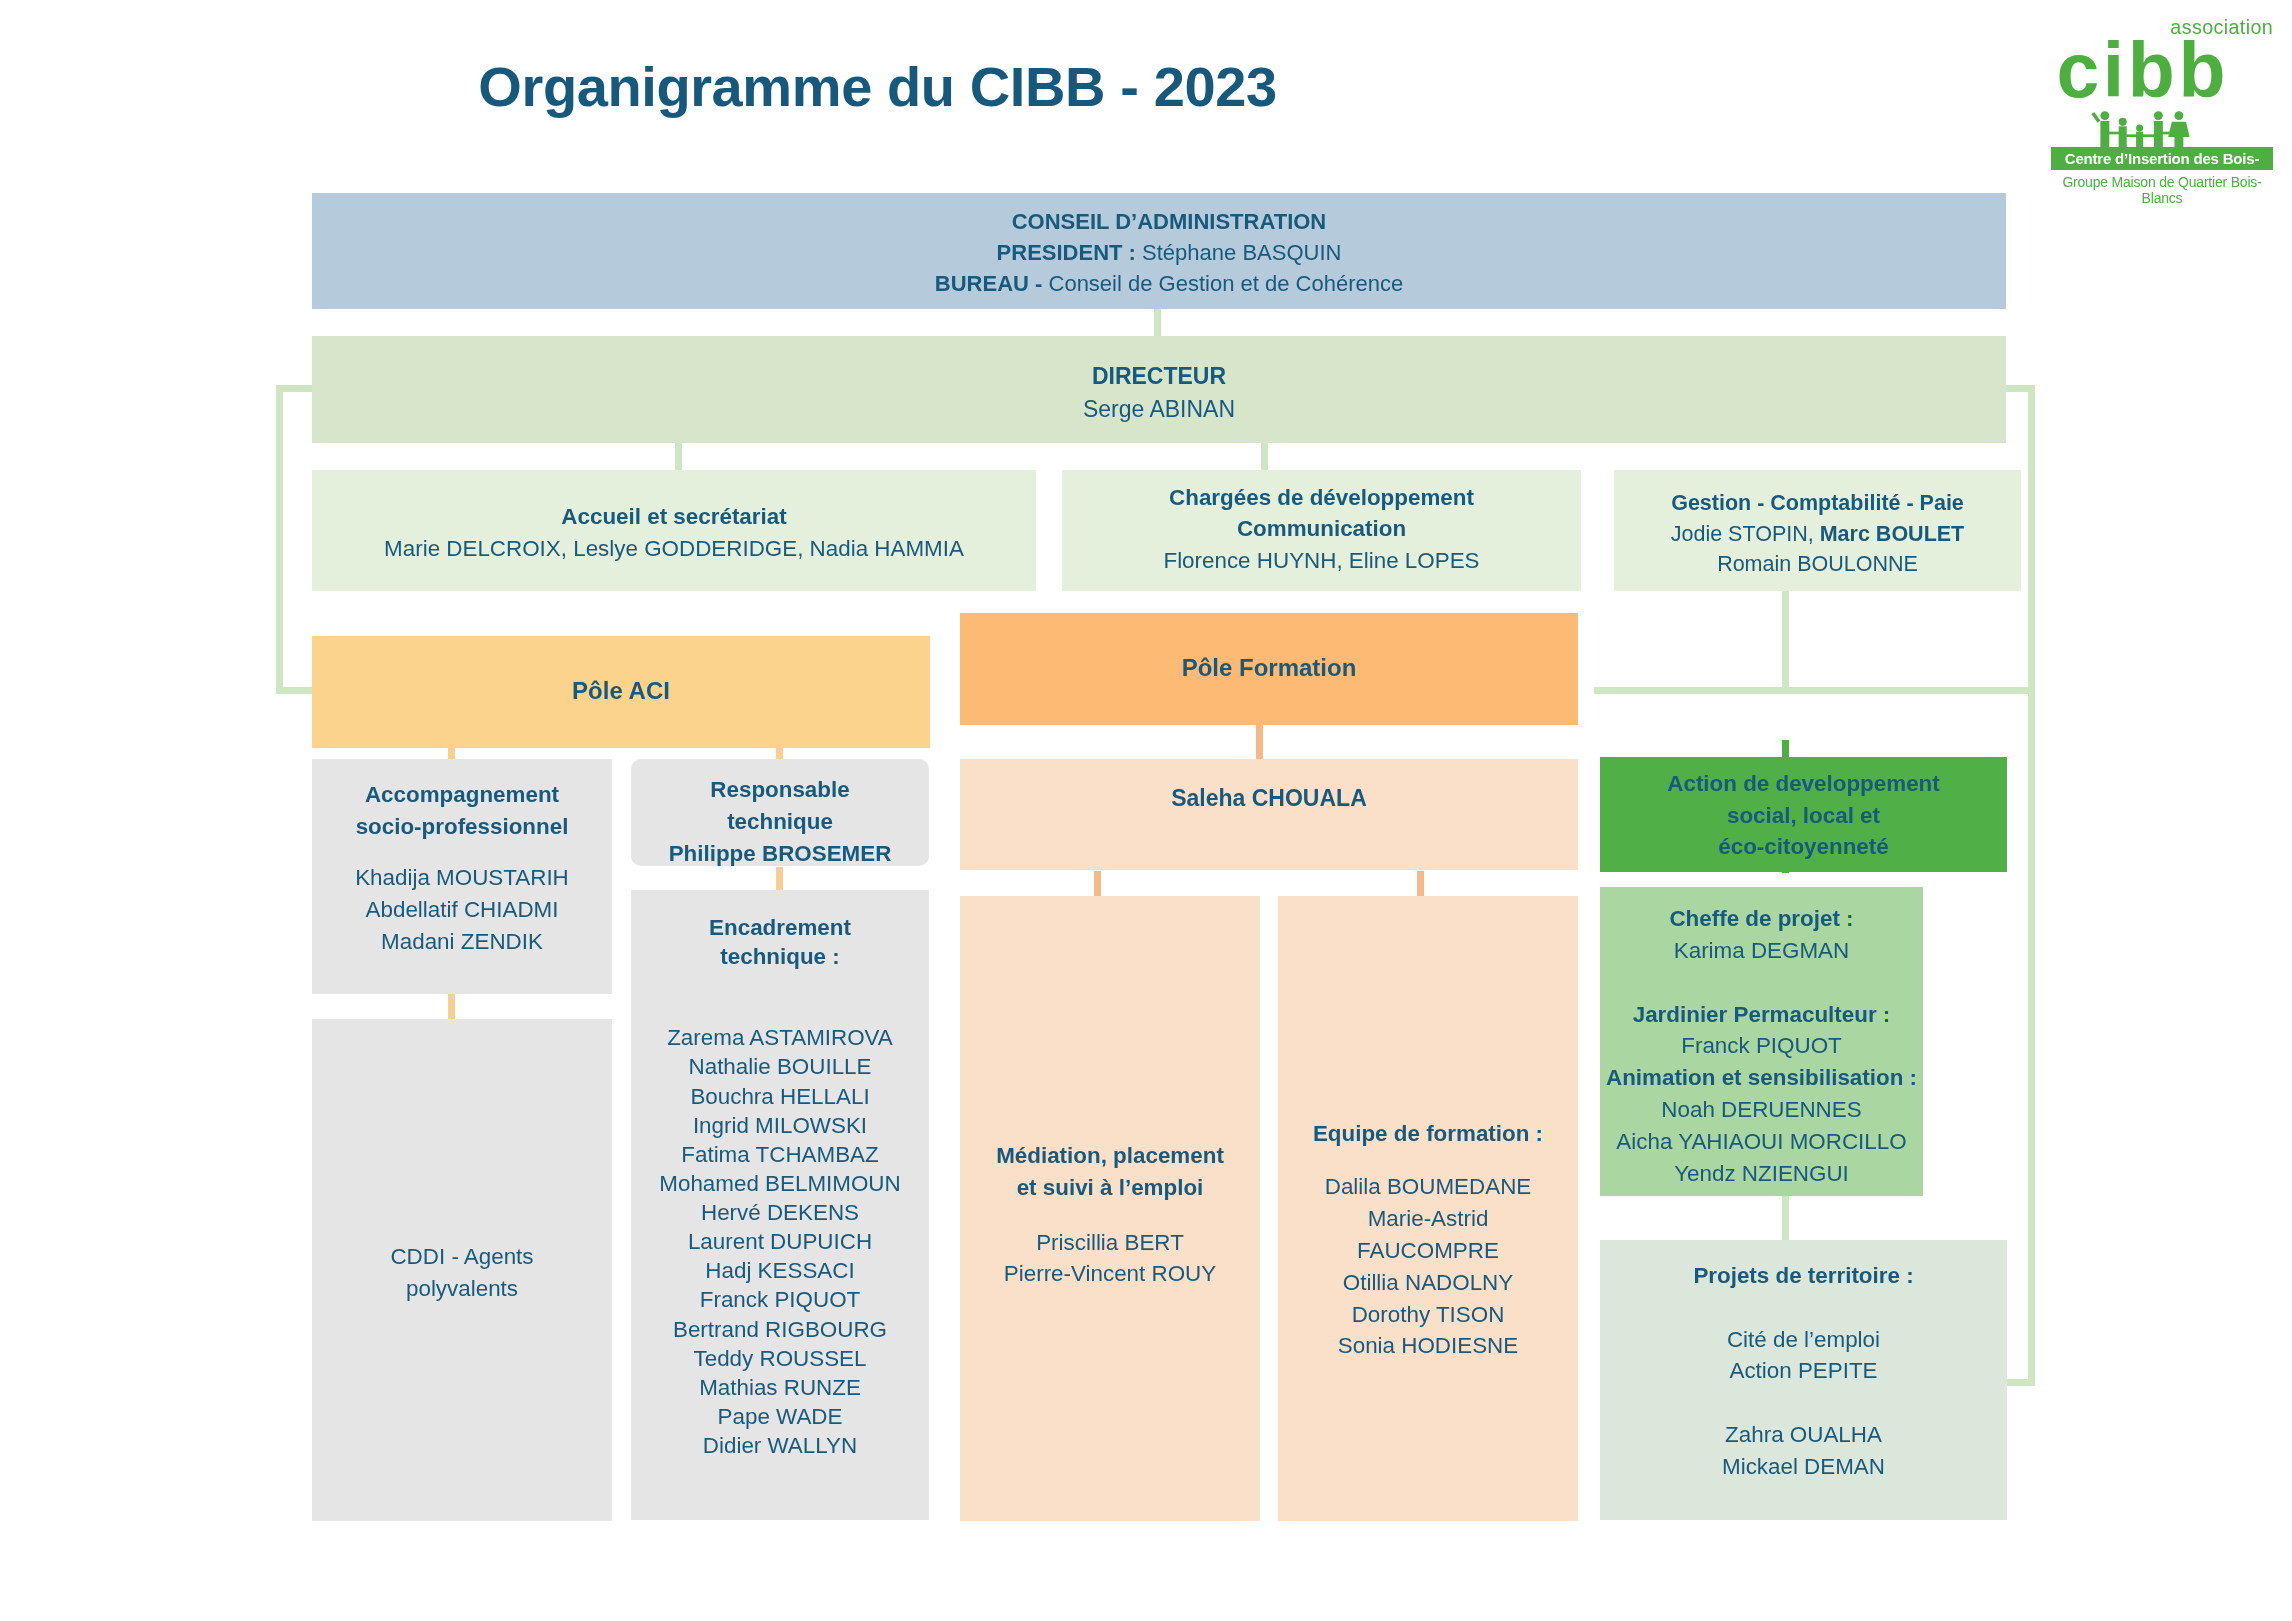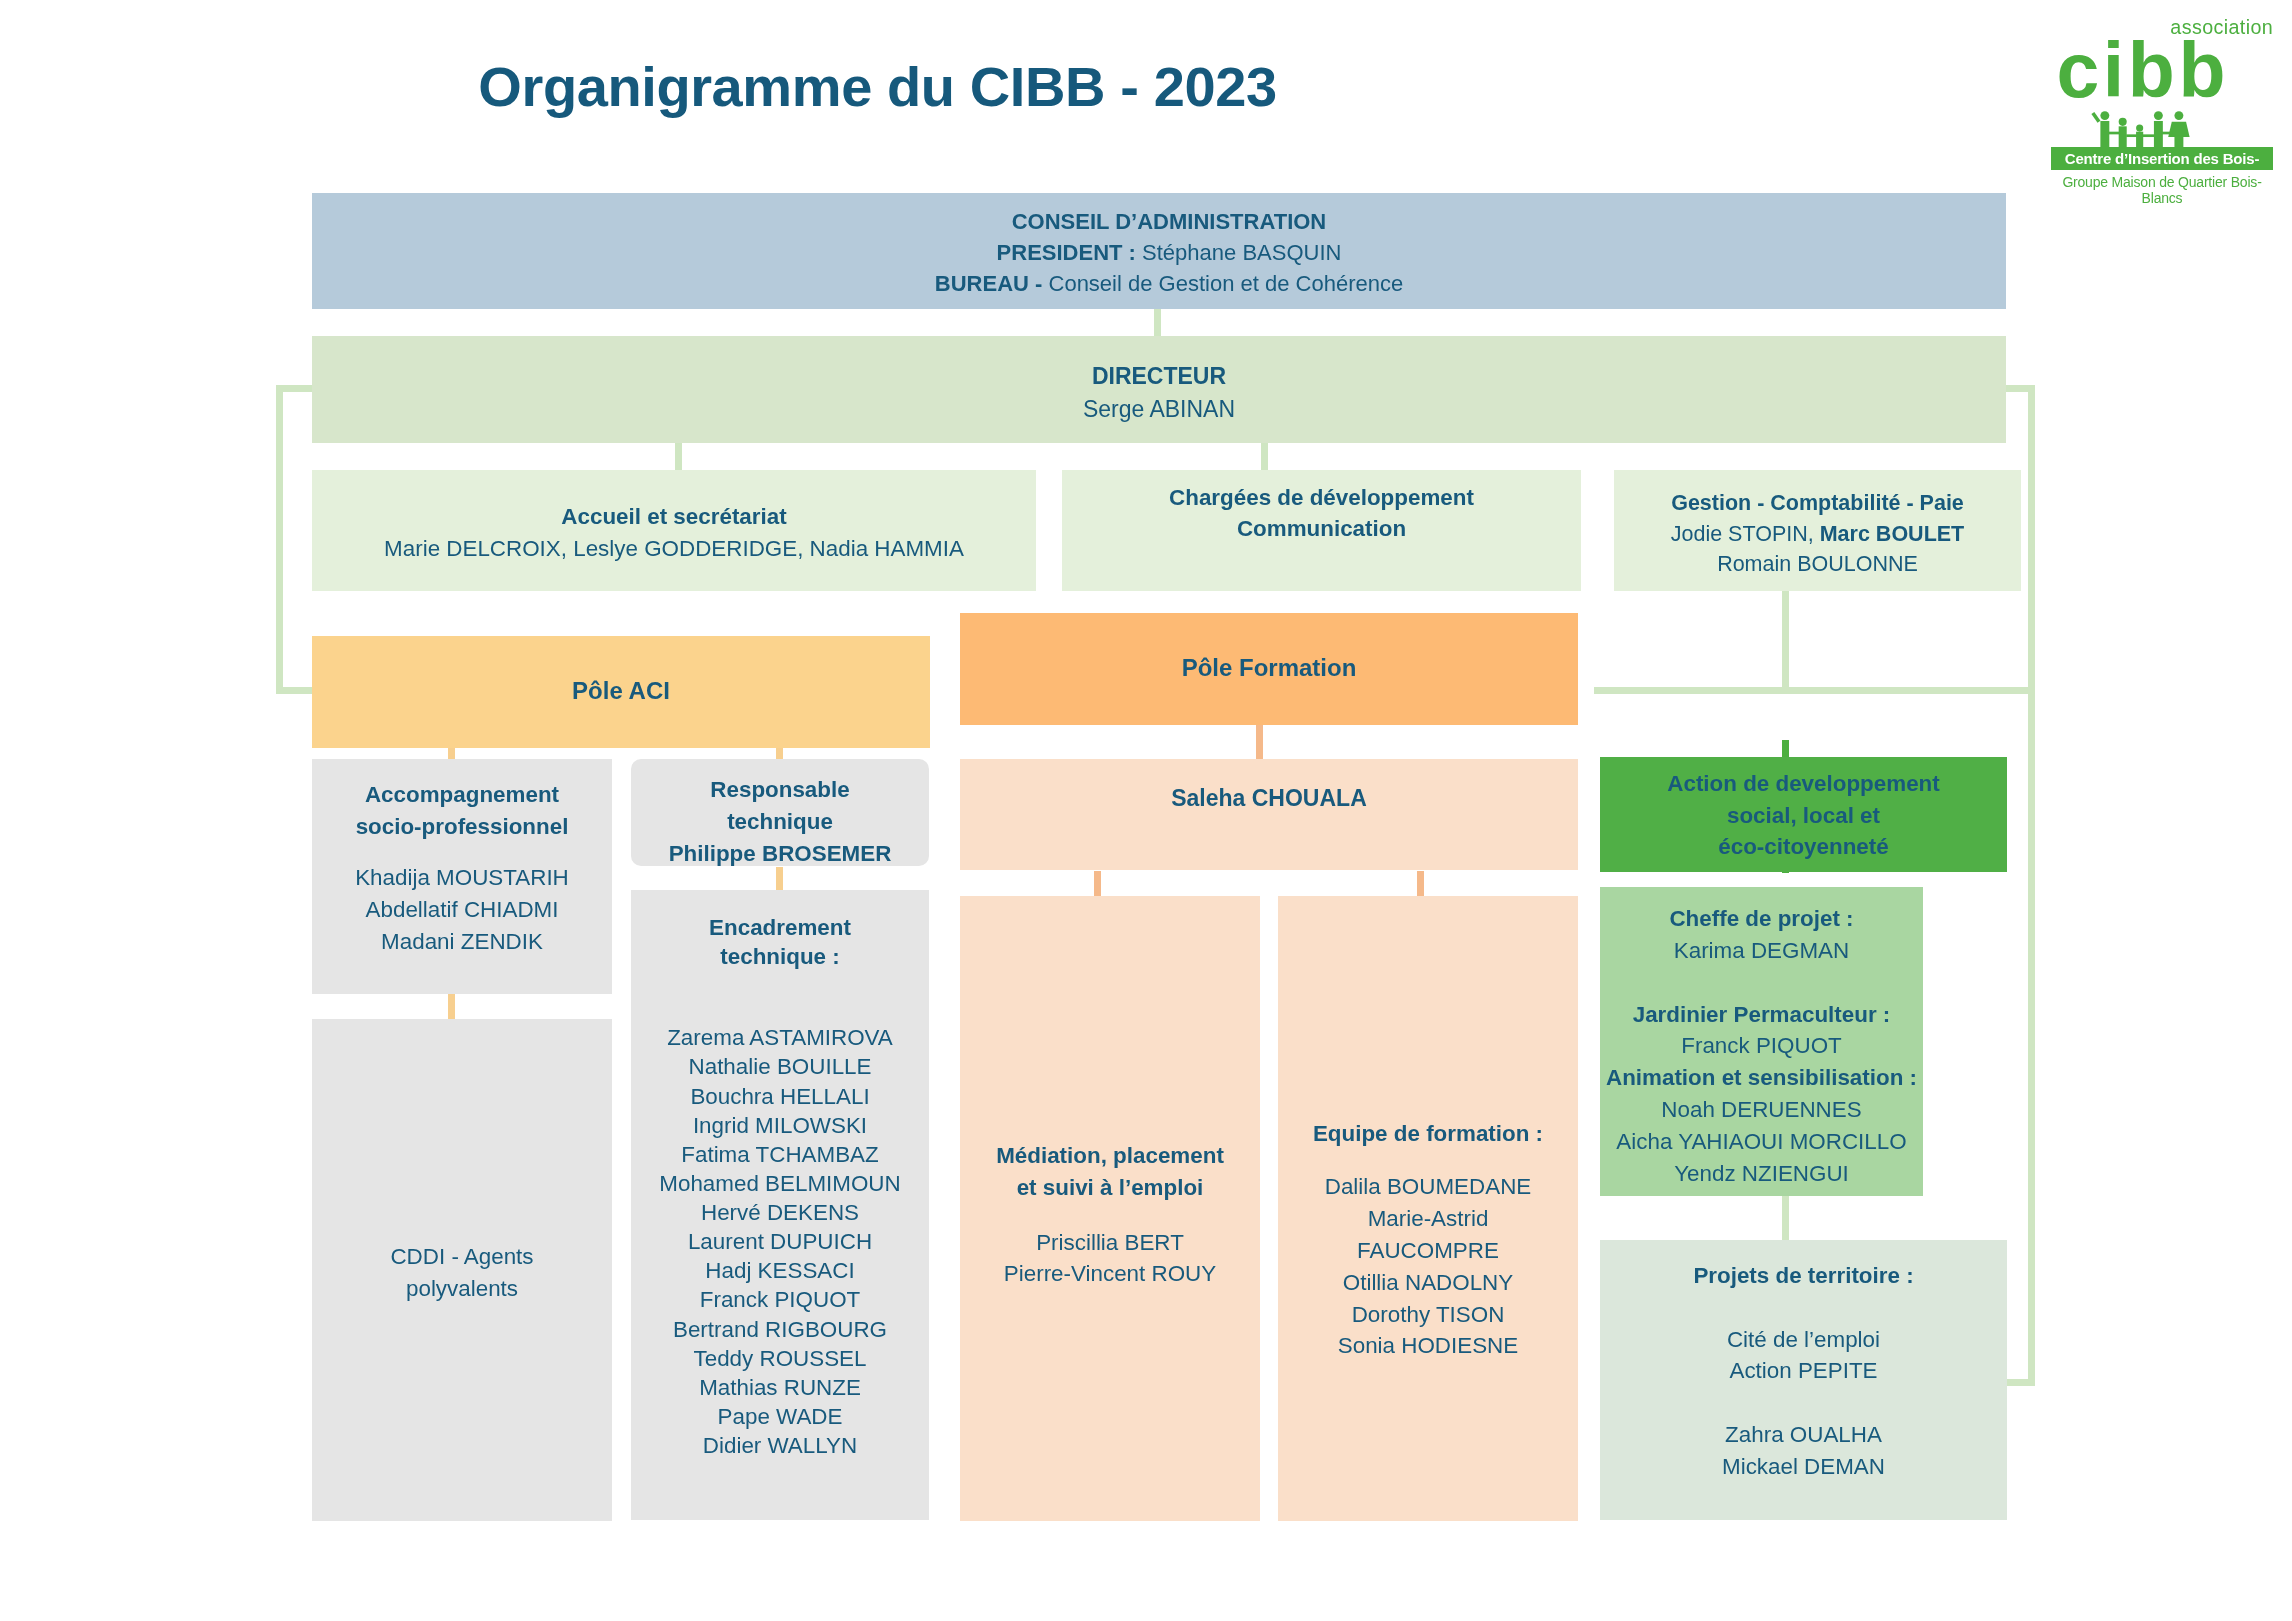--- a/index.html
+++ b/index.html
@@ -157,20 +157,21 @@
   </div>
 
   <div class="abs box b-pale lh-norm" style="left:312px;top:470px;width:724px;height:121px;padding-top:31px;font-size:22.4px;">
     <div class="t">Accueil et secrétariat</div>
     <div class="n">Marie DELCROIX, Leslye GODDERIDGE, Nadia HAMMIA</div>
   </div>
 
   <div class="abs box b-pale lh-norm" style="left:1062px;top:470px;width:519px;height:121px;padding-top:11.6px;font-size:22.4px;">
     <div class="t">Chargées de développement</div>
     <div class="t">Communication</div>
+    <div class="n">Florence HUYNH, Eline LOPES</div>
   </div>
 
   <div class="abs box b-pale lh-norm" style="left:1600px;top:470px;width:407px;height:121px;padding-top:18px;font-size:21.5px;margin-left:14px;">
     <div class="t">Gestion - Comptabilité - Paie</div>
     <div>
       <span class="n">Jodie STOPIN, </span><span class="t">Marc BOULET</span>
     </div>
     <div class="n">Romain BOULONNE</div>
   </div>
 

